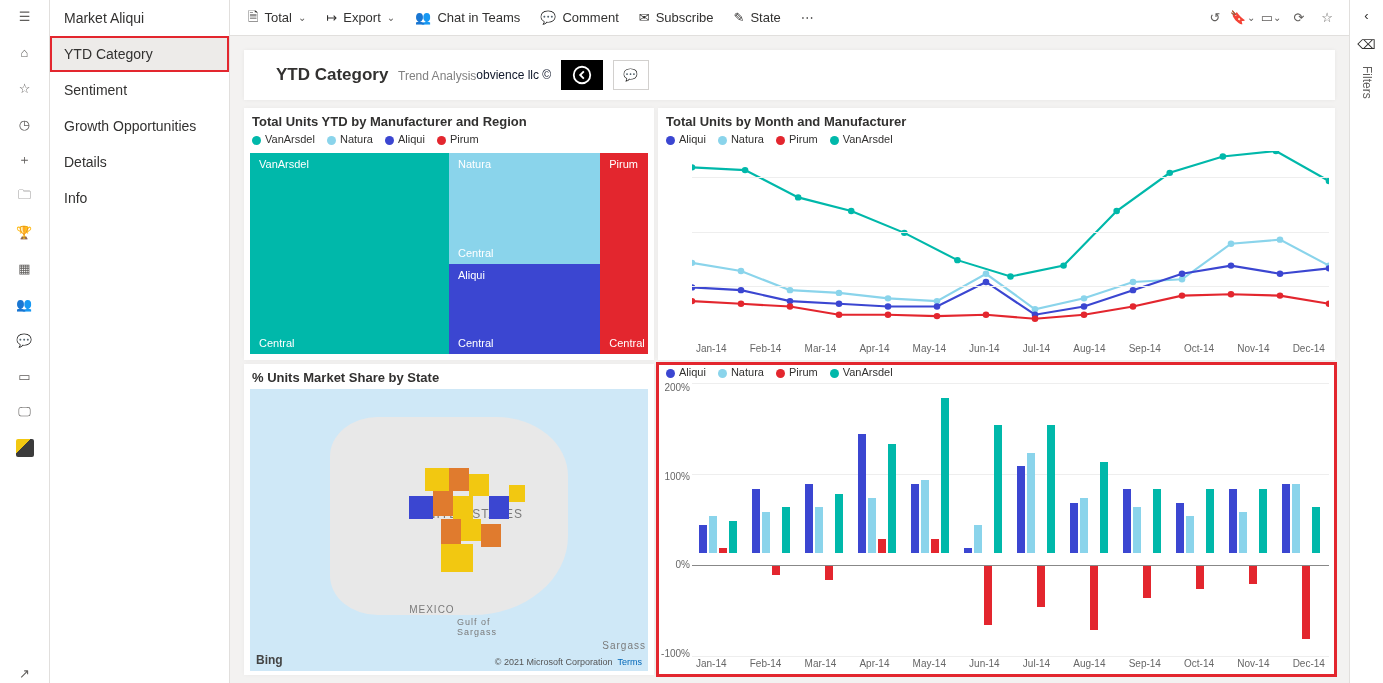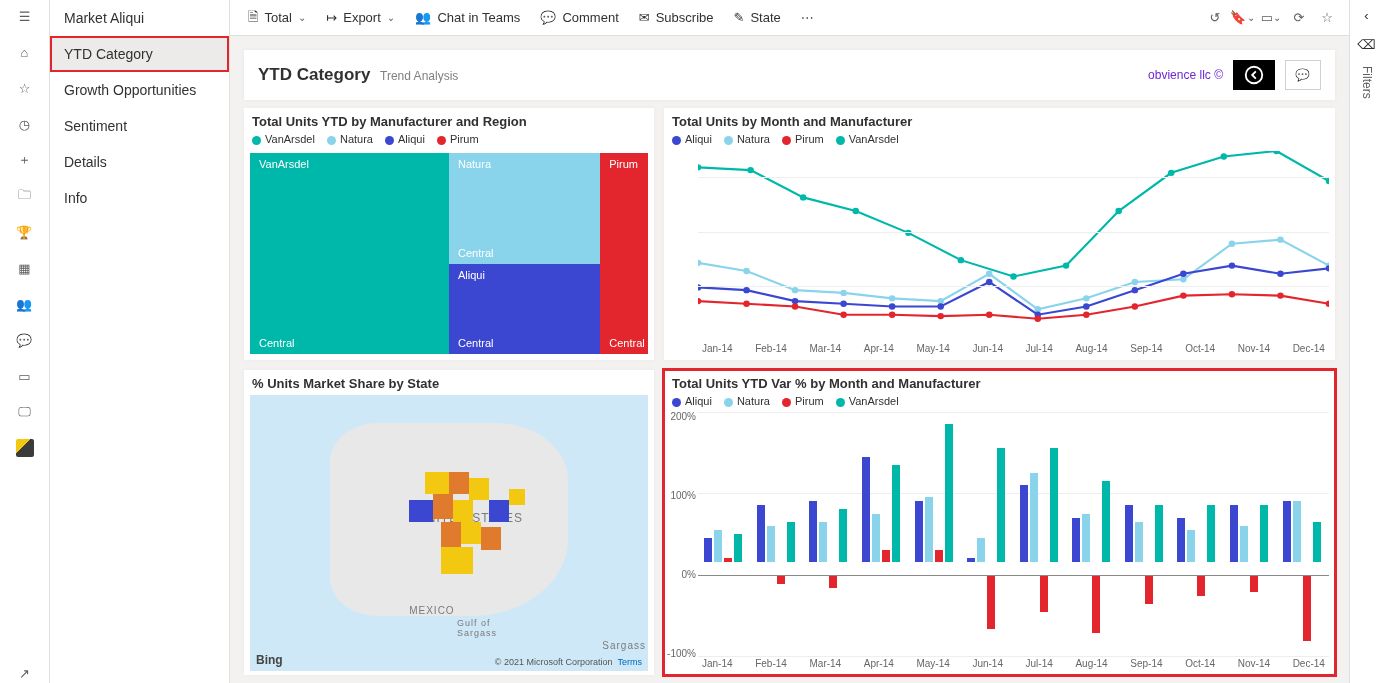--- a/index.html
+++ b/index.html
@@ -18,28 +18,28 @@
   .pgitem.active { background:#edebe9; outline:2px solid #e3262e; outline-offset:-2px; }
   
   .main { flex:1; display:flex; flex-direction:column; position:relative; }
   .toolbar { height:36px; background:#fff; border-bottom:1px solid #e1dfdd; display:flex; align-items:center; padding:0 10px; gap:4px; }
   .tbtn { display:flex; align-items:center; gap:6px; padding:4px 8px; font-size:13px; color:#323130; cursor:pointer; border-radius:2px; }
   .tchev { font-size:10px; color:#605e5c; }
   .toolbar .sep { flex:1; }
   .ticon { width:24px; height:24px; display:flex; align-items:center; justify-content:center; cursor:pointer; color:#605e5c; }
   
   .canvas { flex:1; padding:14px 14px 10px 14px; overflow:hidden; }
-  .report-hdr { background:#fff; padding:10px 14px; display:flex; align-items:center; justify-content:space-between; margin-bottom:8px; box-shadow:0 0 4px rgba(0,0,0,.05); }
+  .report-hdr { background:#fff; padding:10px 32px; display:flex; align-items:center; justify-content:flex-start; margin-bottom:8px; box-shadow:0 0 4px rgba(0,0,0,.05); }
   .report-hdr .ttl { font-size:17px; font-weight:700; }
   .report-hdr .sub { font-size:12px; color:#808080; margin-left:6px; font-weight:400; }
-  .brand { display:flex; align-items:center; gap:10px; font-size:12px; color:#6d28d9; }
+  .brand { display:flex; align-items:center; gap:10px; font-size:12px; color:#0f172a; }
   .brand .blk { width:42px; height:30px; background:#000; display:flex; align-items:center; justify-content:center; }
   .brand .blk svg { stroke:#fff; }
   .cmt-ic { width:36px; height:30px; border:1px solid #d2d0ce; display:flex; align-items:center; justify-content:center; cursor:pointer; }
-  .grid { display:grid; grid-template-columns: 410px 1fr; grid-template-rows: 252px 1fr; gap:10px; height:calc(100% - 56px); }
+  .grid { display:grid; grid-template-columns: 410px 1fr; grid-template-rows: 252px 1fr; gap:4px; height:calc(100% - 56px); }
   .tile { background:#fff; display:flex; flex-direction:column; box-shadow:0 0 4px rgba(0,0,0,.04); position:relative; }
   .tile.sel { outline:3px solid #e3262e; outline-offset:-1px; }
   .tile-title { font-size:13px; font-weight:700; padding:6px 8px 2px; }
   .legend { display:flex; gap:12px; padding:2px 8px 4px; font-size:11px; align-items:center; }
   .dot { width:9px; height:9px; border-radius:50%; display:inline-block; margin-right:4px; vertical-align:middle; }
   .chart-body { flex:1; position:relative; overflow:hidden; }
   
   .tm { position:absolute; inset:4px 6px 6px 6px; }
   .tm div { position:absolute; color:#fff; font-size:11px; padding:3px 5px; }
   
@@ -83,22 +83,22 @@
       <span class="logo"></span>
     </div>
   <div class="spacer"></div>
   <div class="ri">↗</div>
 </div>
 
 <div class="pages">
   <div class="pglist" id="pglist">
       <div class="pgitem">Market Aliqui</div>
       <div class="pgitem active">YTD Category</div>
+      <div class="pgitem">Sentiment</div>
       <div class="pgitem">Growth Opportunities</div>
-      <div class="pgitem">Sentiment</div>
       <div class="pgitem">Details</div>
       <div class="pgitem">Info</div>
     </div>
 </div>
 
 <div class="main">
   <div class="toolbar">
     <div class="tbtn">🗎 <span>Total</span> <span class="tchev">⌄</span></div>
     <div class="tbtn">↦ <span>Export</span> <span class="tchev">⌄</span></div>
     <div class="tbtn">👥 <span>Chat in Teams</span></div>
@@ -274,21 +274,20 @@
             <div style="position:absolute; left:60%; top:38%; width:5%; height:8%; background:#3b46d1;"></div>
             <div style="position:absolute; left:65%; top:34%; width:4%; height:6%; background:#f2c811;"></div>
             <div style="position:absolute; left:48%; top:55%; width:8%; height:10%; background:#f2c811;"></div>
             <div class="bing">Bing</div>
             <div class="mapcred"><span>© 2021 Microsoft Corporation</span> &nbsp;<a>Terms</a></div>
           </div>
         </div>
       </div>
 
       <div class="tile sel">
-        <div class="tile-title">Total Units YTD Var % by Month and Manufacturer</div>
         <div class="legend" id="br-legend">
             <span><span class="dot" style="background:#3b46d1"></span>Aliqui</span>
             <span><span class="dot" style="background:#8ad4eb"></span>Natura</span>
             <span><span class="dot" style="background:#e3262e"></span>Pirum</span>
             <span><span class="dot" style="background:#00b8aa"></span>VanArsdel</span>
           </div>
         <div class="chart-body" id="br-body">
             <div class="yaxis">
               <span>200%</span>
               <span>100%</span>

